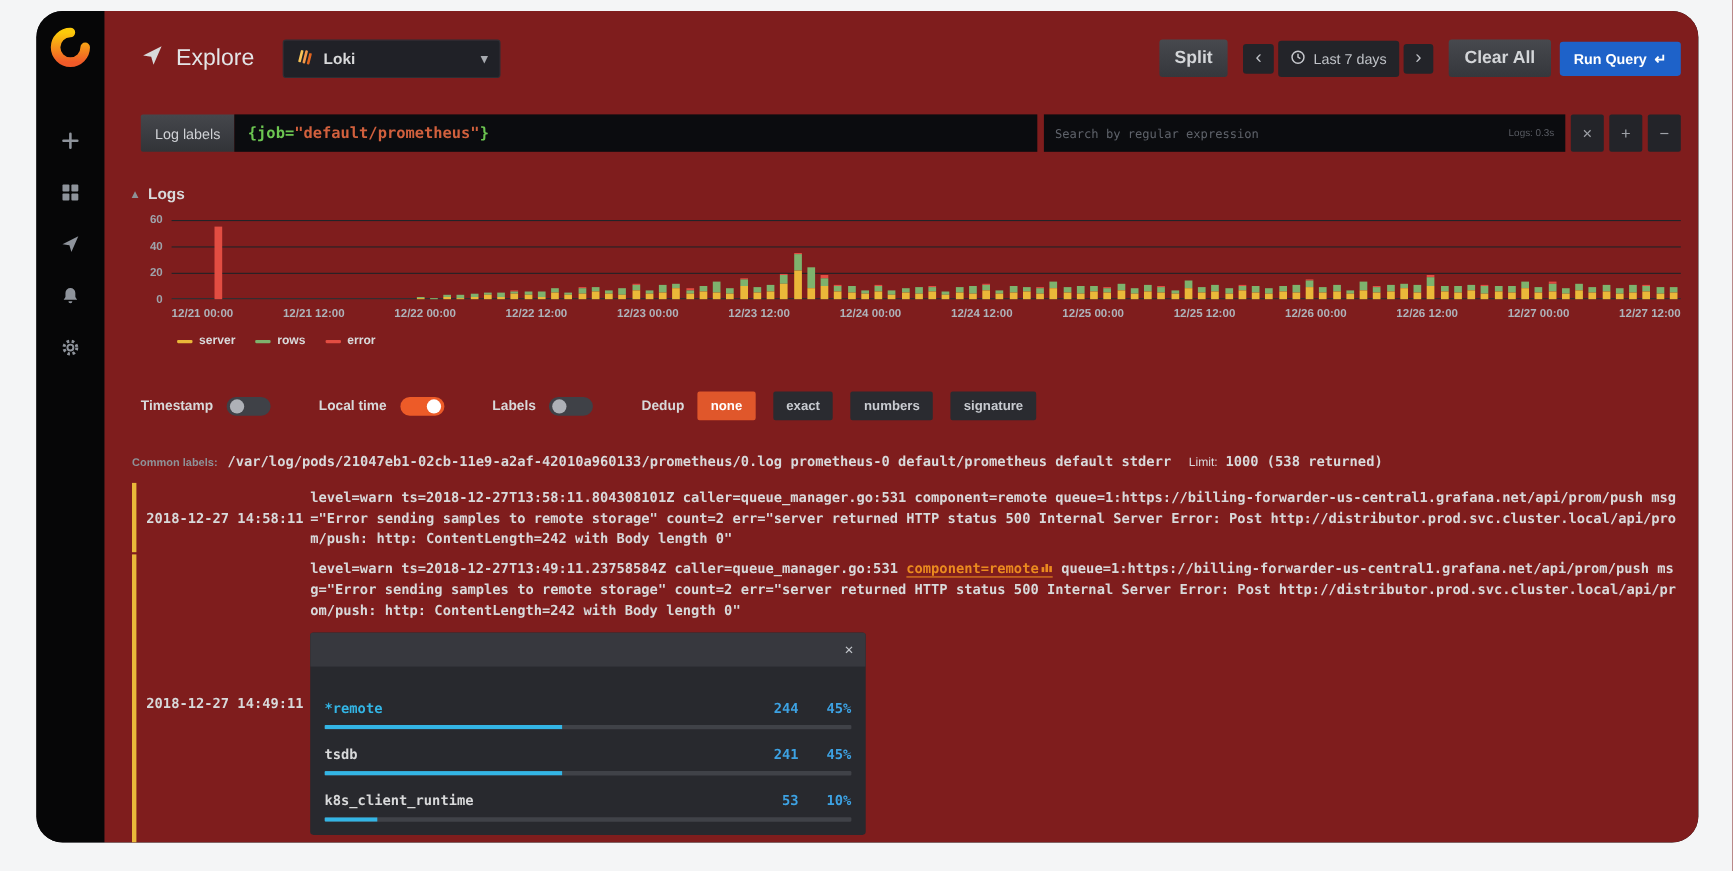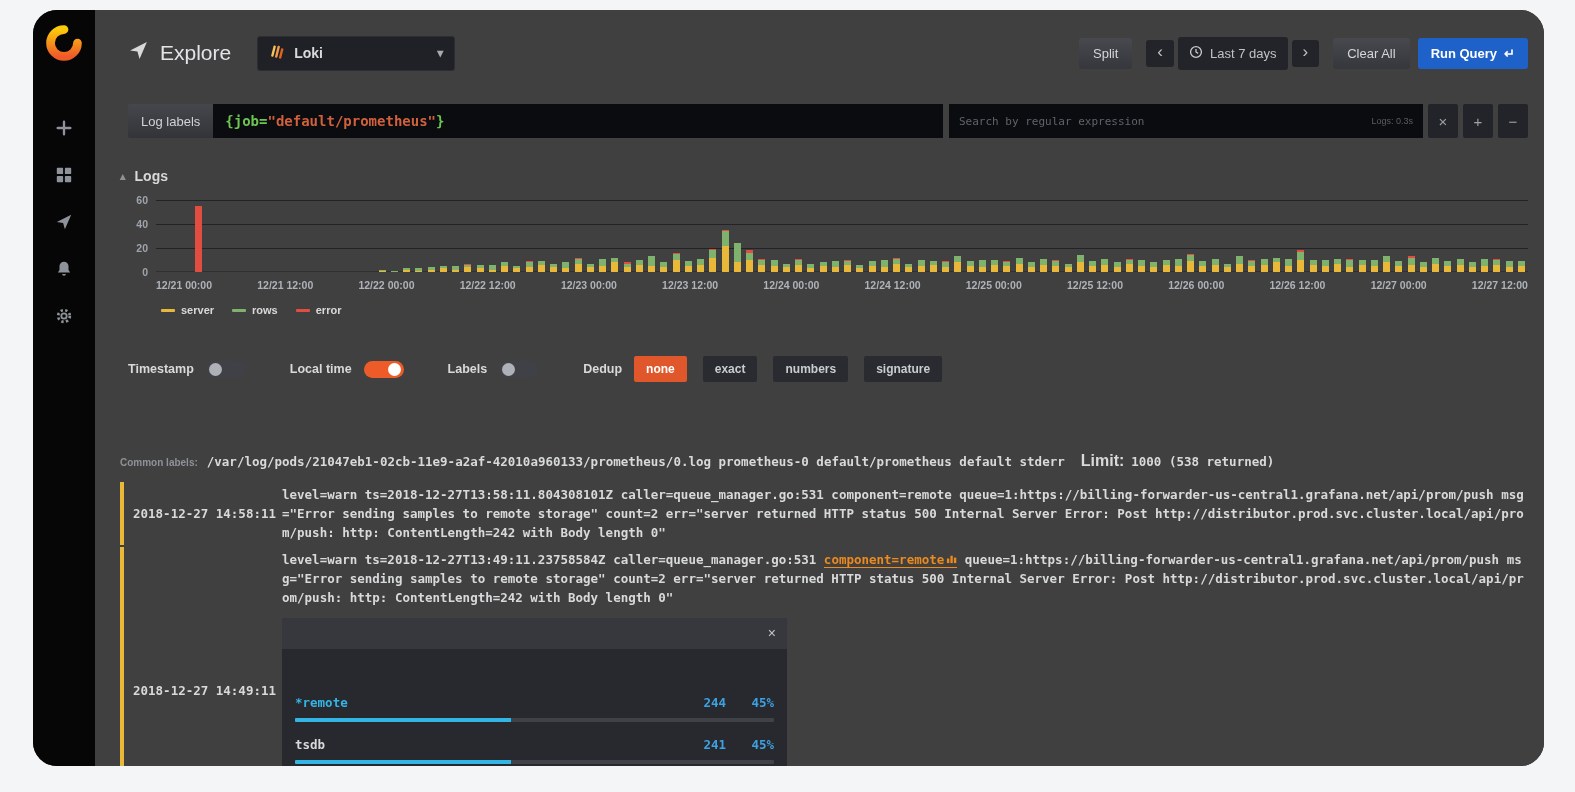--- a/index.html
+++ b/index.html
@@ -16,35 +16,35 @@
     display:flex;
   }
   
   .sidebar {
     width:62px; background:#060607; flex-shrink:0;
     display:flex; flex-direction:column; align-items:center; padding-top:14px;
   }
   .logo { width:38px; height:38px; margin-bottom:56px; }
   .side-icon { width:20px; height:20px; margin-bottom:27px; display:grid; place-items:center; }
   
-  .main { flex:1; position:relative; background:#404040; overflow:hidden; }
+  .main { flex:1; position:relative; background:#7f1d1d; overflow:hidden; }
   
   .header { height:86px; display:flex; align-items:center; padding:0 16px 0 33px; }
   .explore-title { display:flex; align-items:center; gap:11px; color:#e3e4e6; font-size:21px; font-weight:500; }
   .ds-picker {
     margin-left:26px; width:198px; height:35px; background:#202127; border:1px solid #2d2e34;
     border-radius:3px; display:flex; align-items:center; gap:9px; padding:0 11px;
     color:#d8d9da; font-size:14px; font-weight:700;
   }
   .ds-caret { margin-left:auto; color:#a7aab0; font-size:12px; }
   .header-right { margin-left:auto; display:flex; align-items:center; }
   button { border:none; font-family:inherit; cursor:default; }
   .btn-gray {
-    background:linear-gradient(#47494e,#35373c); color:#d4d6d9; font-size:13px;
-    padding:8px 14px; border-radius:3px; font-weight:400;
+    background:linear-gradient(#47494e,#35373c); color:#d4d6d9; font-size:16px;
+    padding:8px 14px; border-radius:3px; font-weight:700;
   }
   .btn-dark {
     background:#232429; color:#bfc2c7; font-size:13px; padding:8px 11px; border-radius:3px;
     display:flex; align-items:center; gap:7px;
   }
   .nav-chevron { font-size:17px; line-height:11px; padding:6px 11px 10px; }
   .btn-blue {
     background:#1e62c9; color:#fff; font-size:13px; font-weight:700;
     padding:8px 13px; border-radius:3px; display:flex; align-items:center; gap:7px;
   }
@@ -108,41 +108,41 @@
   .toggle.on .knob { left:auto; right:3px; background:#fff; }
   .seg { display:flex; gap:16px; }
   .seg-btn { padding:6px 12px; background:#2a2b30; color:#c9ccd1; font-size:12px;
     font-weight:700; border-radius:2px; }
   .seg-btn.selected { background:#e0572b; color:#fff; }
   
   .common-labels { margin:30px 16px 0 25px; display:flex; align-items:baseline; }
   .cl-label { font-size:10px; color:#8e9298; font-weight:700; margin-right:9px; white-space:nowrap; }
   .cl-value { font-size:12.5px; font-weight:700; color:#d8d9da; white-space:nowrap;
     overflow:hidden; }
-  .limit-label { font-size:16px; font-weight:700; color:#d8d9da; margin-left:16px; white-space:nowrap;margin-top:40px; }
+  .limit-label { font-size:11px; font-weight:400; color:#d8d9da; margin-left:16px; white-space:nowrap; }
   .limit-value { font-size:12.5px; font-weight:700; color:#d8d9da; margin-left:7px; white-space:nowrap; }
   
   .log-rows { margin:12px 16px 0 25px; }
   .log-row { display:flex; align-items:center; border-left:4px solid transparent;
     padding:3px 0; margin-bottom:2px; }
   .log-row.level-warn { border-left-color:#EAB839; }
   .log-time { width:158px; padding-left:9px; flex-shrink:0; font-size:12.5px;
     font-weight:700; color:#d8d9da; }
   .log-content { flex:1; font-size:12.5px; font-weight:700; color:#d8d9da;
     line-height:19px; word-break:break-all; }
   .log-highlight { color:#eb8a1f; border-bottom:1px solid #eb8a1f; white-space:nowrap; }
   .log-highlight svg { vertical-align:baseline; margin-left:2px; }
   
   .label-popup { width:505px; margin:11px 0 12px; background:#28292e; border-radius:3px;
     overflow:hidden; }
   .popup-head { background:#37383e; padding:6px 11px; display:flex; align-items:center;
     font-size:12.5px; font-weight:700; color:#d8d9da; }
   .popup-close { margin-left:auto; color:#c3c6cb; font-size:14px; font-weight:400;
     font-family:"Liberation Sans", sans-serif; }
-  .popup-body { padding:4px 13px 12px;margin-top:16px; }
+  .popup-body { padding:4px 13px 12px; }
   .stat { margin-top:13px; }
   .stat:first-child { margin-top:24px; }
   .stat-line { display:flex; align-items:baseline; font-size:12.5px; font-weight:700;
     color:#d8d9da; }
   .stat-label { flex:1; }
   .stat.selected .stat-label { color:#33b5e5; }
   .stat-count { width:56px; text-align:right; color:#3da2e3; }
   .stat-pct { width:48px; text-align:right; color:#3da2e3; }
   .stat-bar { height:4px; background:#404248; margin-top:6px; border-radius:1px; overflow:hidden; }
   .stat-fill { height:100%; background:#33b5e5; }

